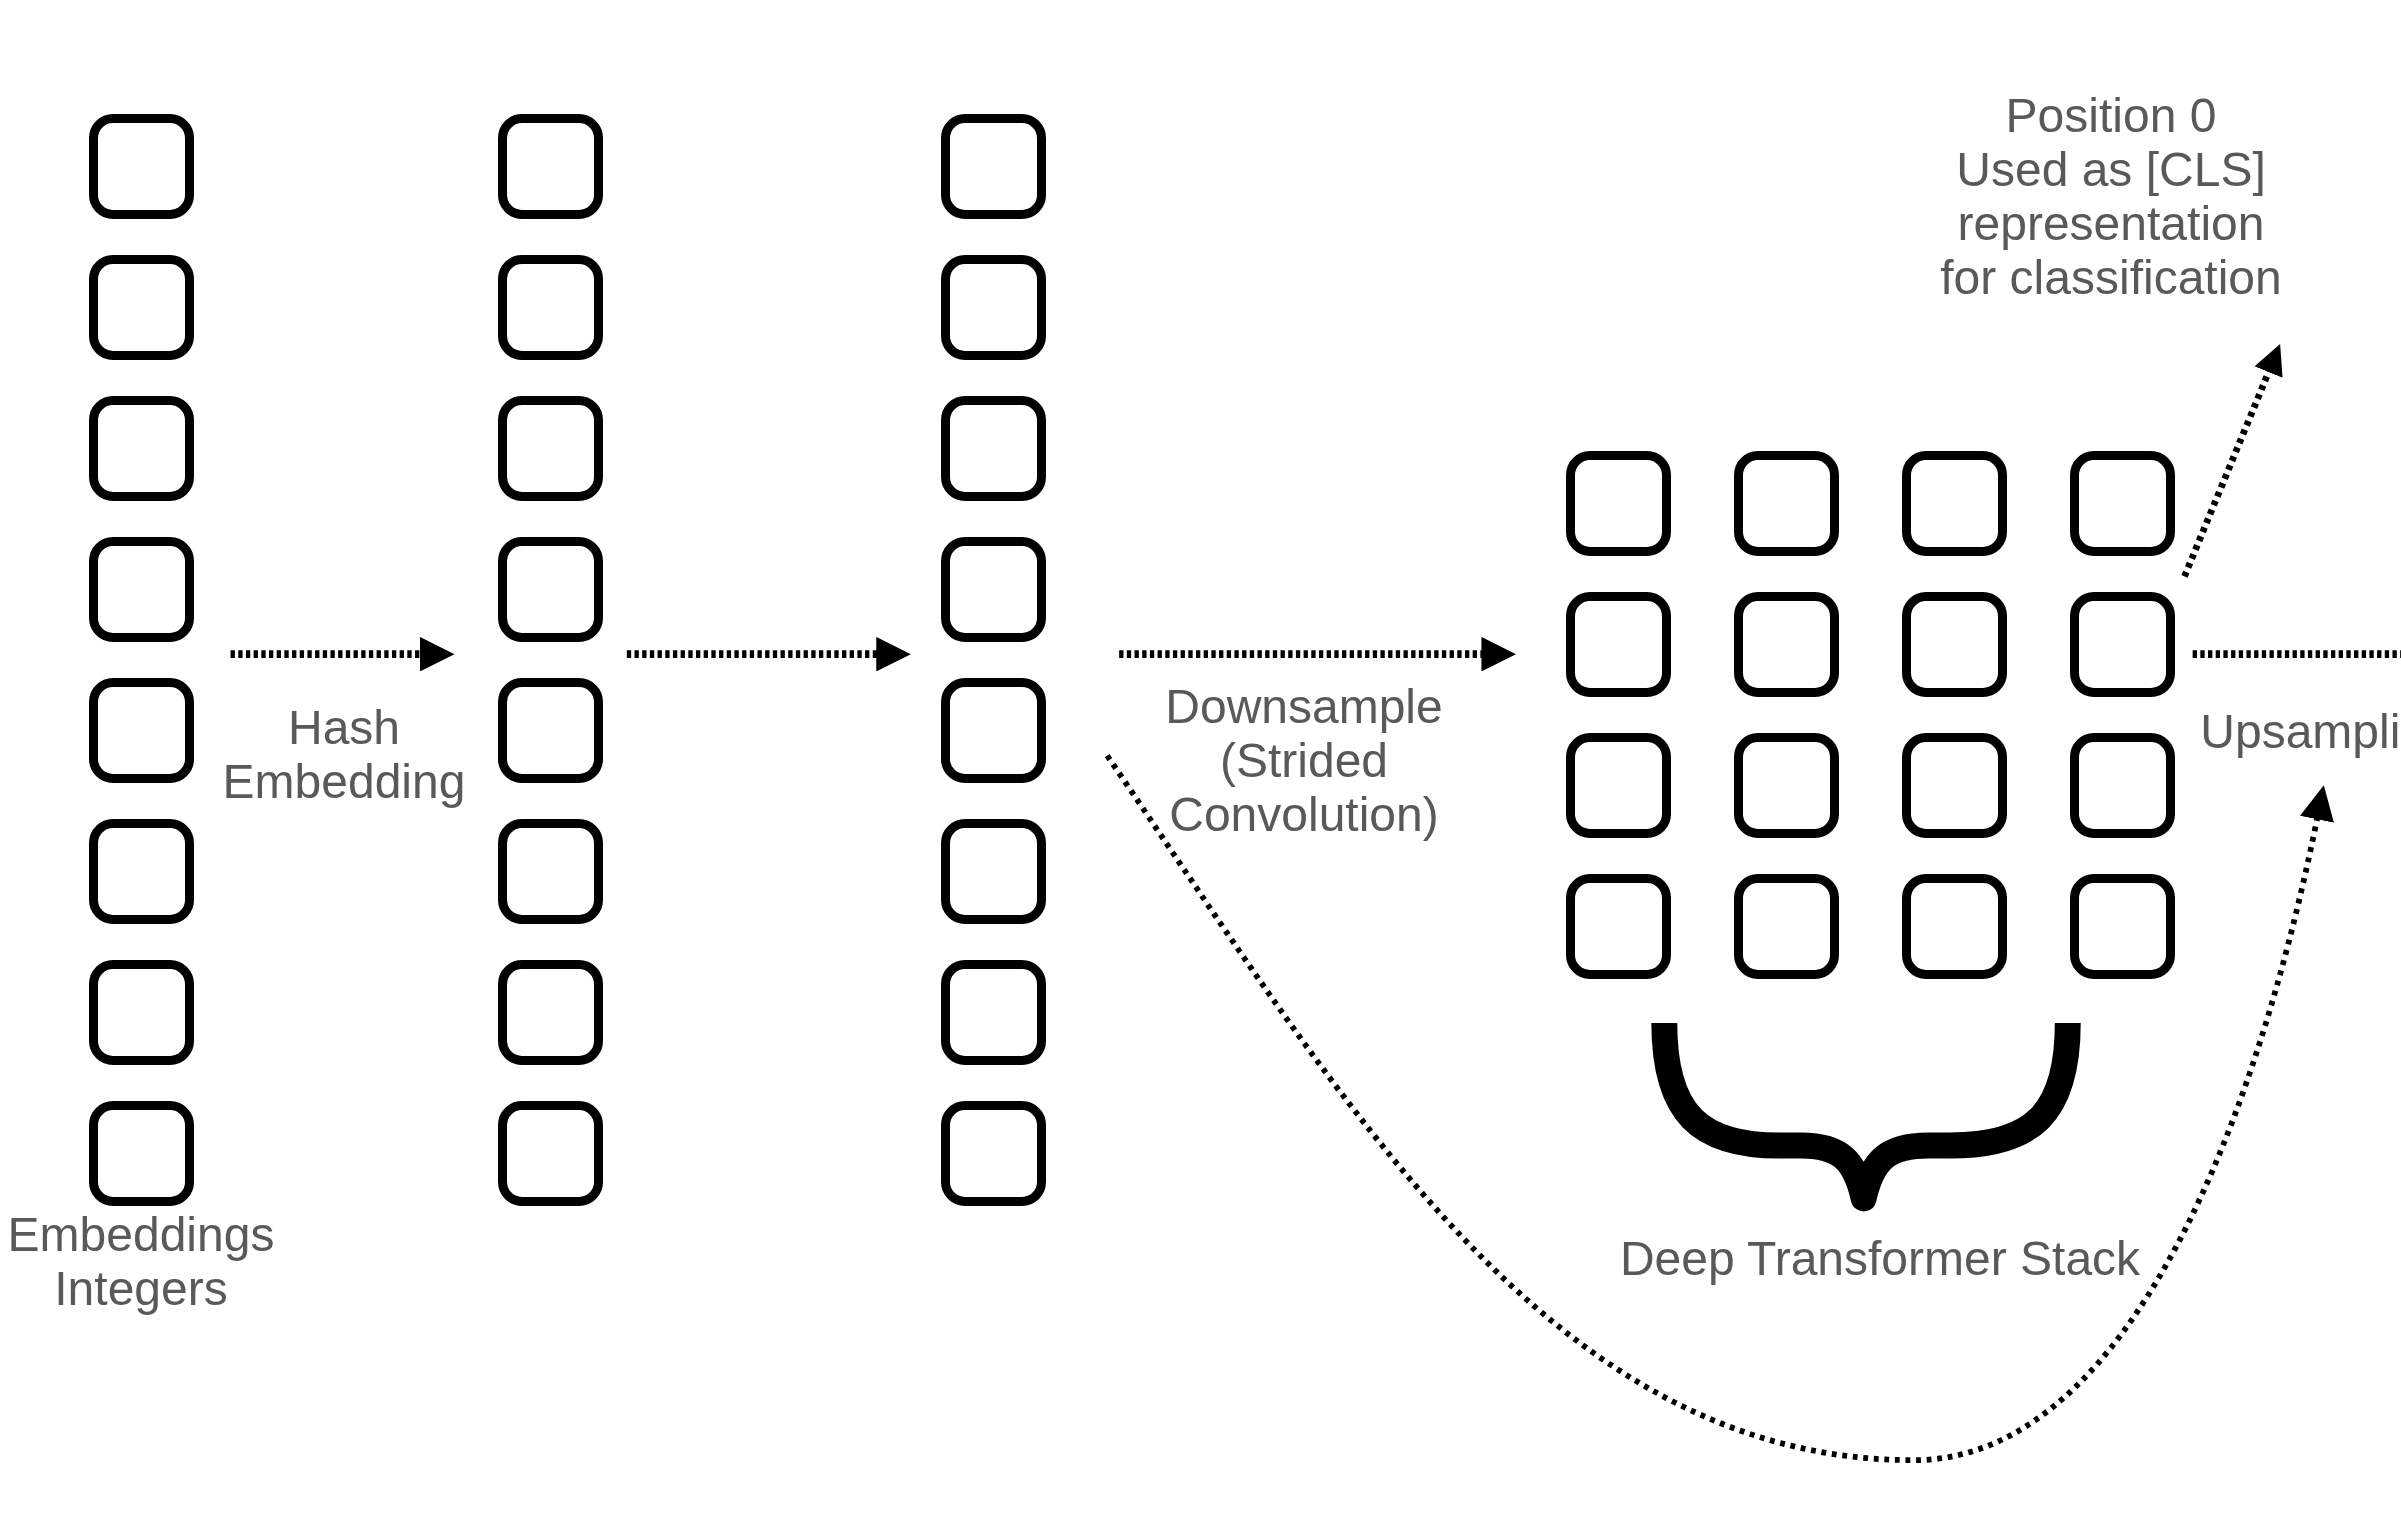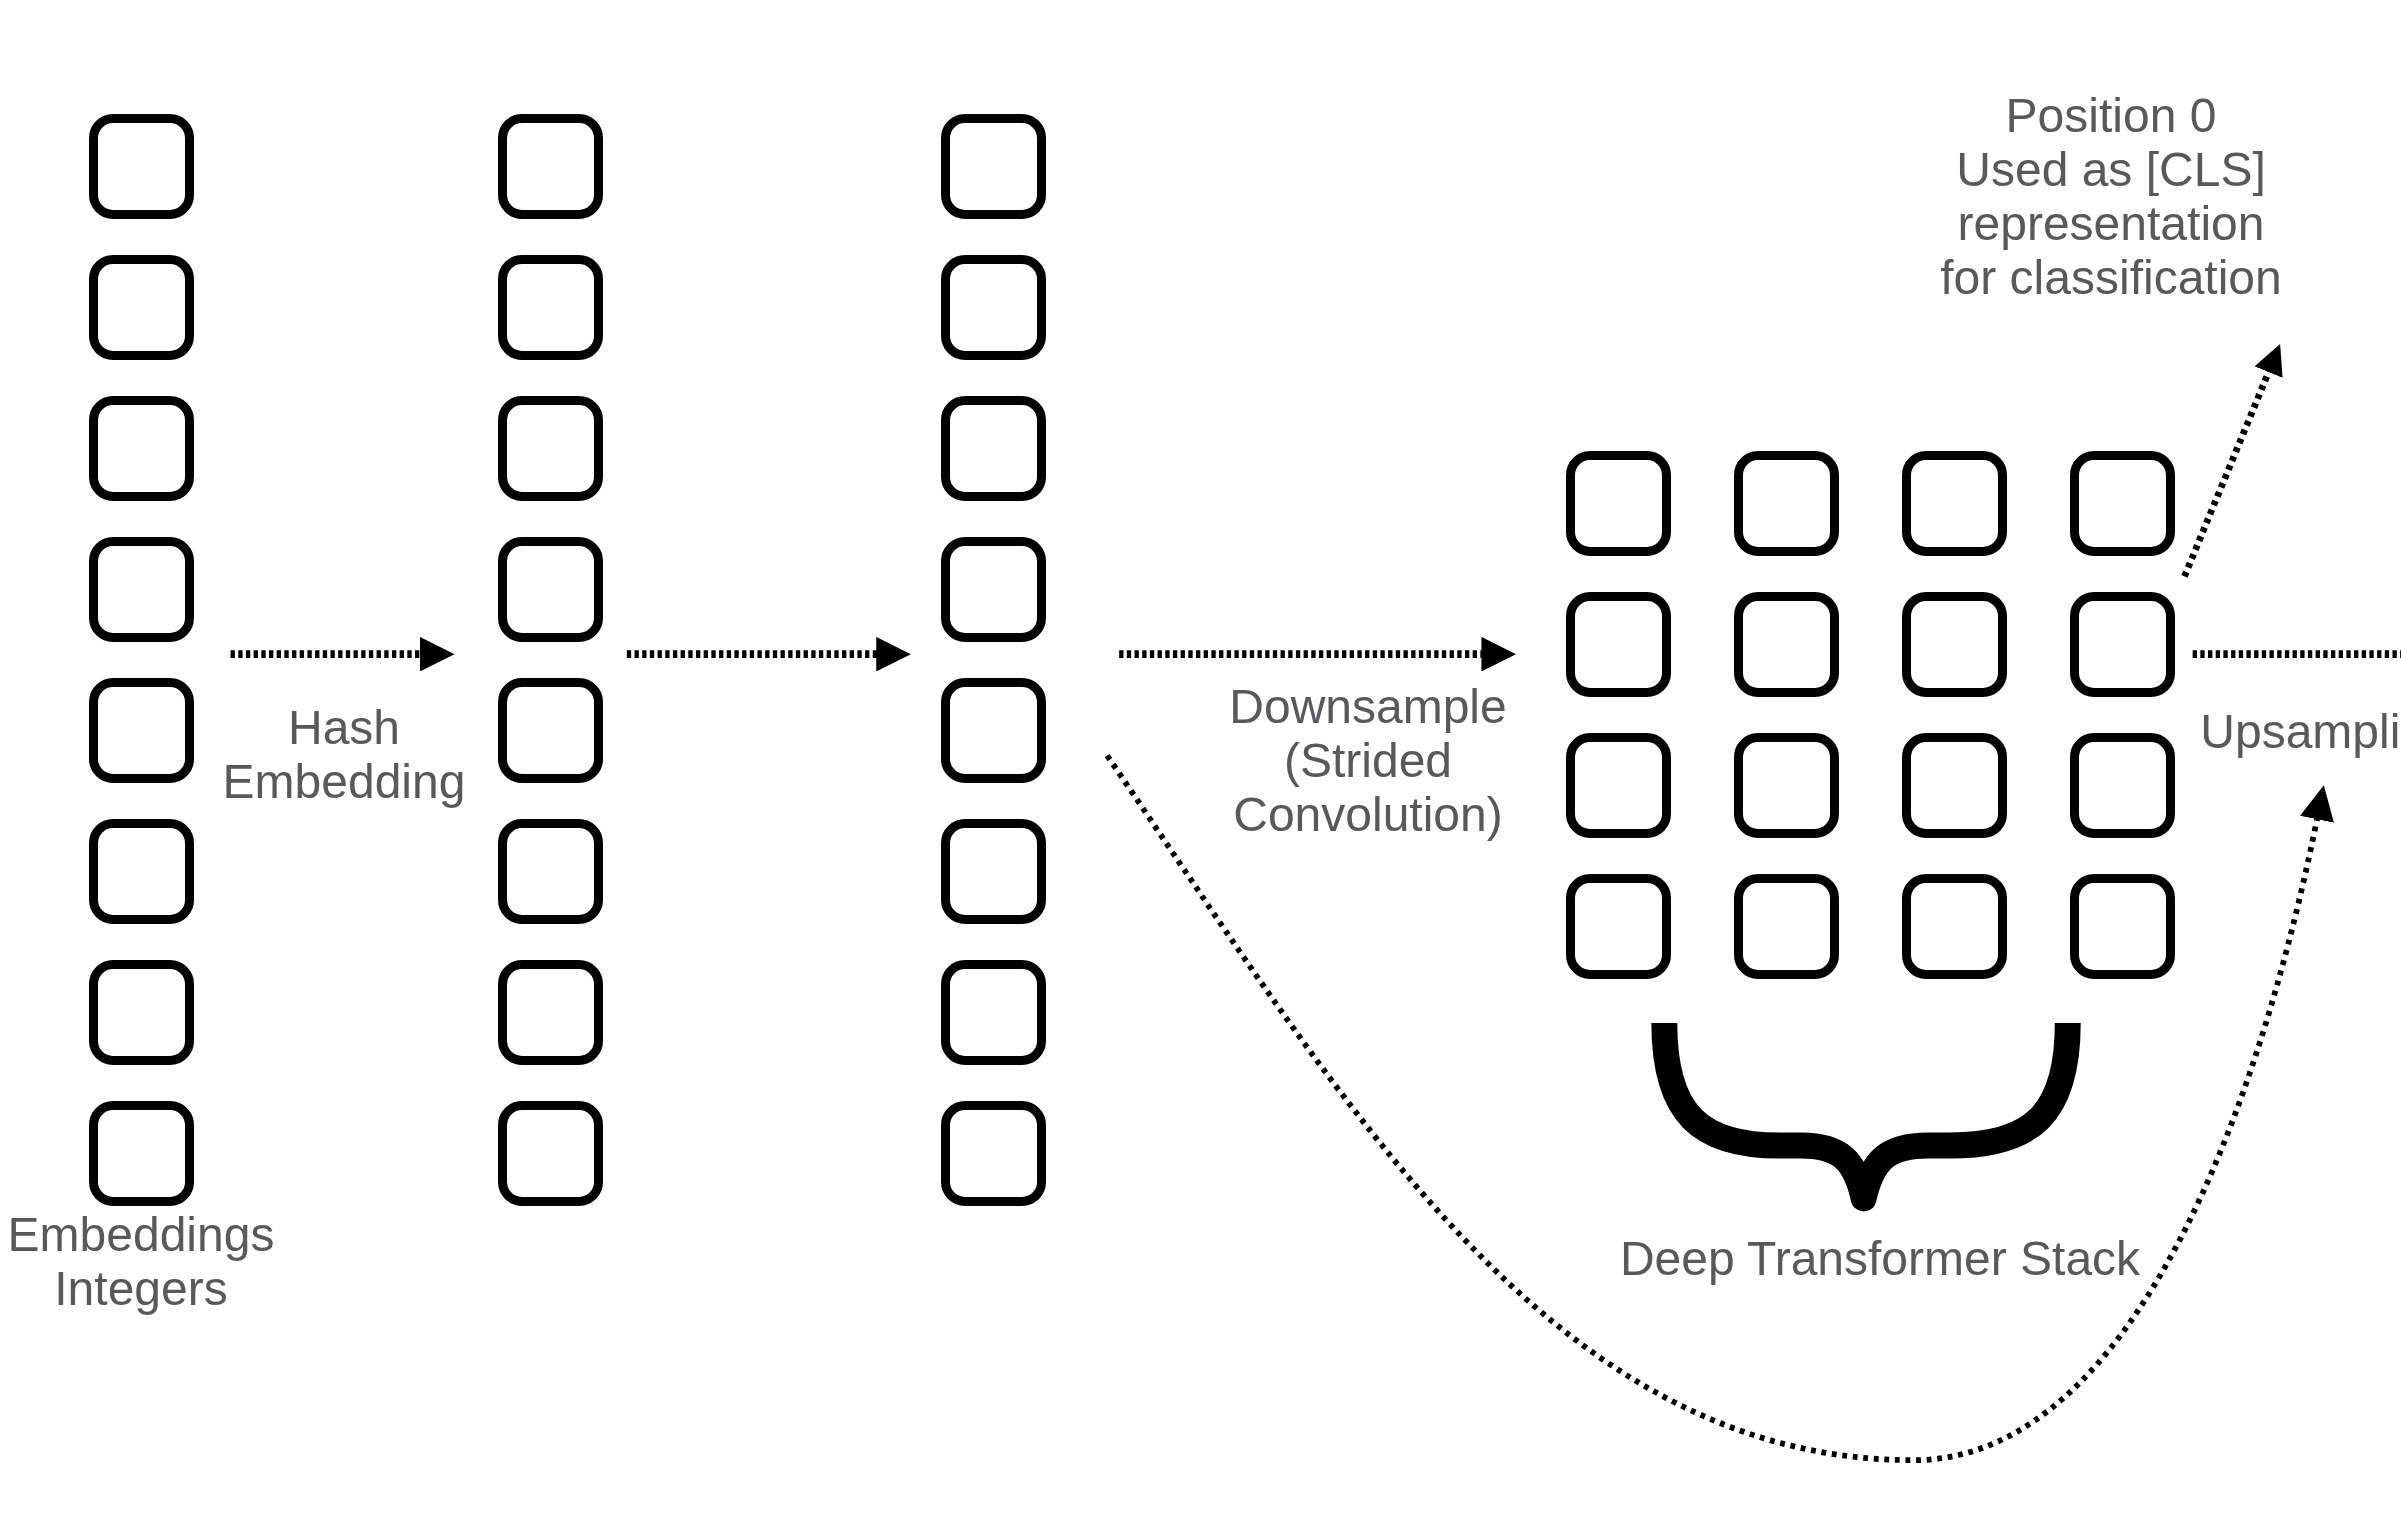--- a/index.html
+++ b/index.html
@@ -49,21 +49,21 @@
     color: #58595b;
     font-size: 48px;
     line-height: 54px;
   }
   #lbl-codepoint        { left: 141px;  top: 1208px; }
   #lbl-charemb          { left: 550px; top: 1208px; }
   #lbl-ctx              { left: 994px; top: 1208px; }
   #lbl-dts              { left: 1880px; top: 1232px; }
   #lbl-hash             { left: 344px;  top: 693px; margin-top: 8px; }
   #lbl-slt              { left: 752px; top: 680px; }
-  #lbl-down             { left: 1368px; top: 680px; text-align: center; }
+  #lbl-down             { left: 1304px; top: 680px; text-align: center; }
   #lbl-up               { left: 2327px; top: 705px; }
   #lbl-cls              { left: 2111px; top: 89px;  }
   #col-codepoint { left: 89px; }
   #col-charemb   { left: 498px; }
   #col-ctx       { left: 941px; }
 </style>
 </head>
 <body>
 
 <div class="canvas">

